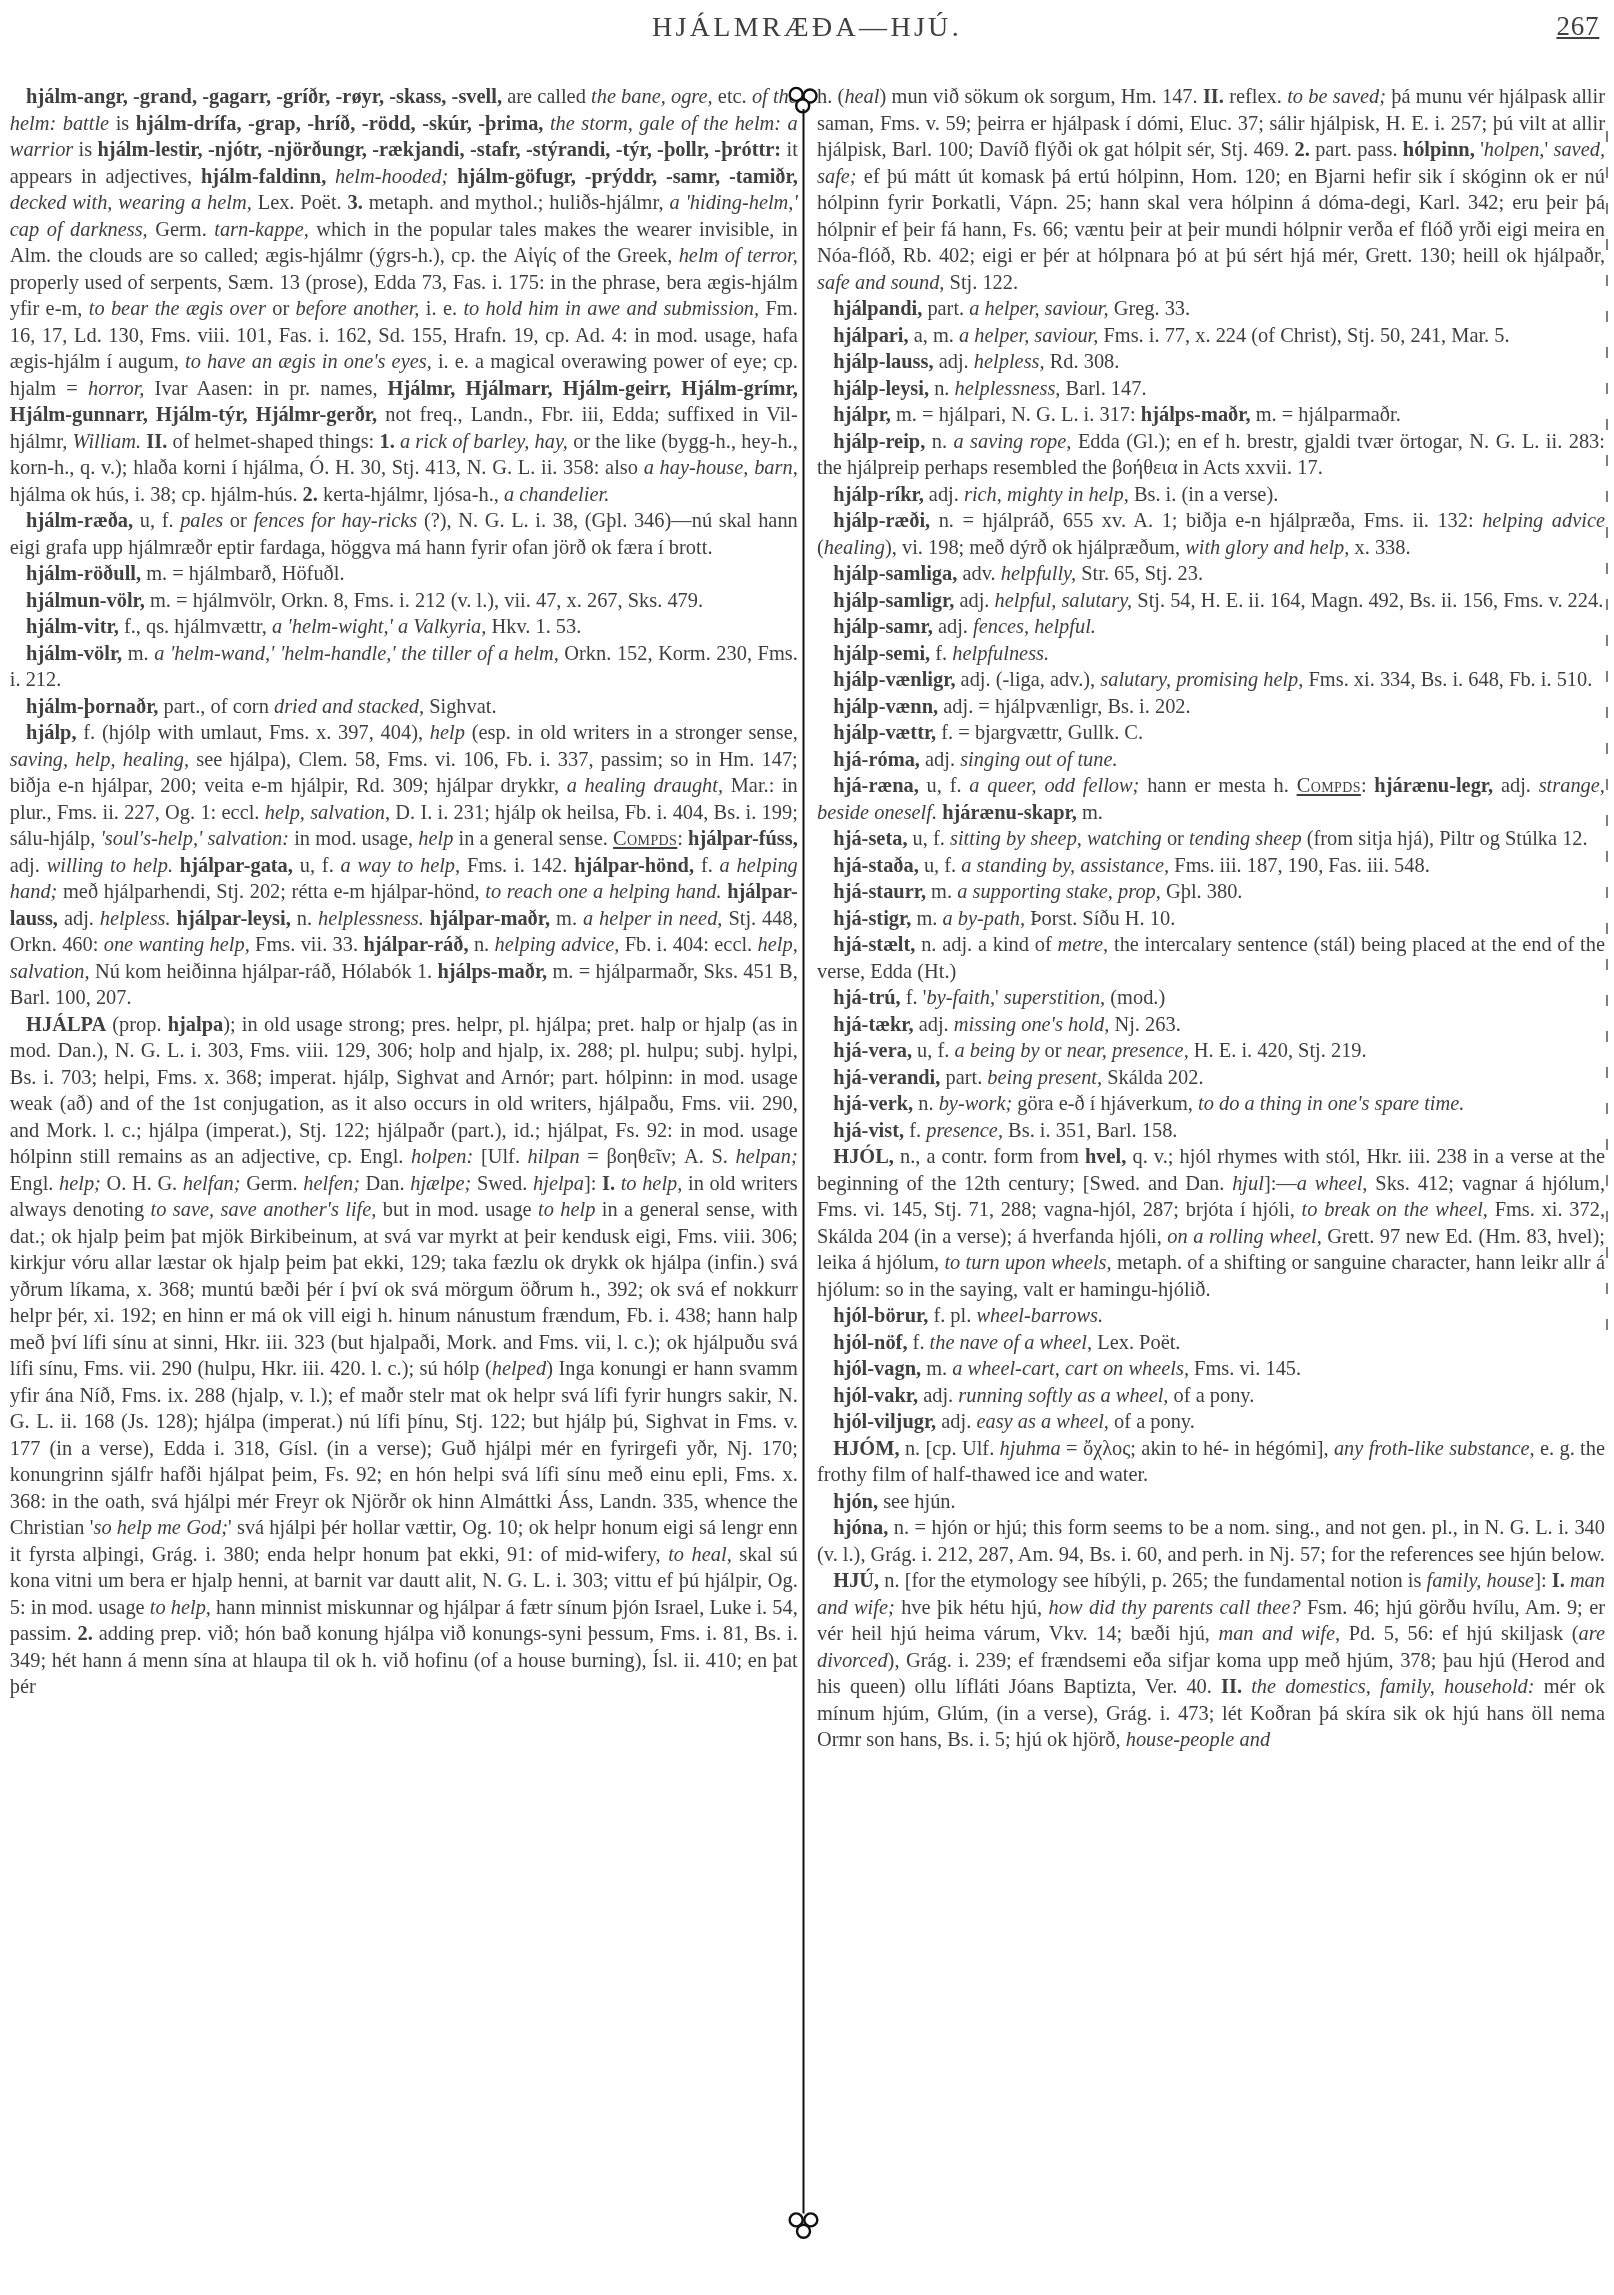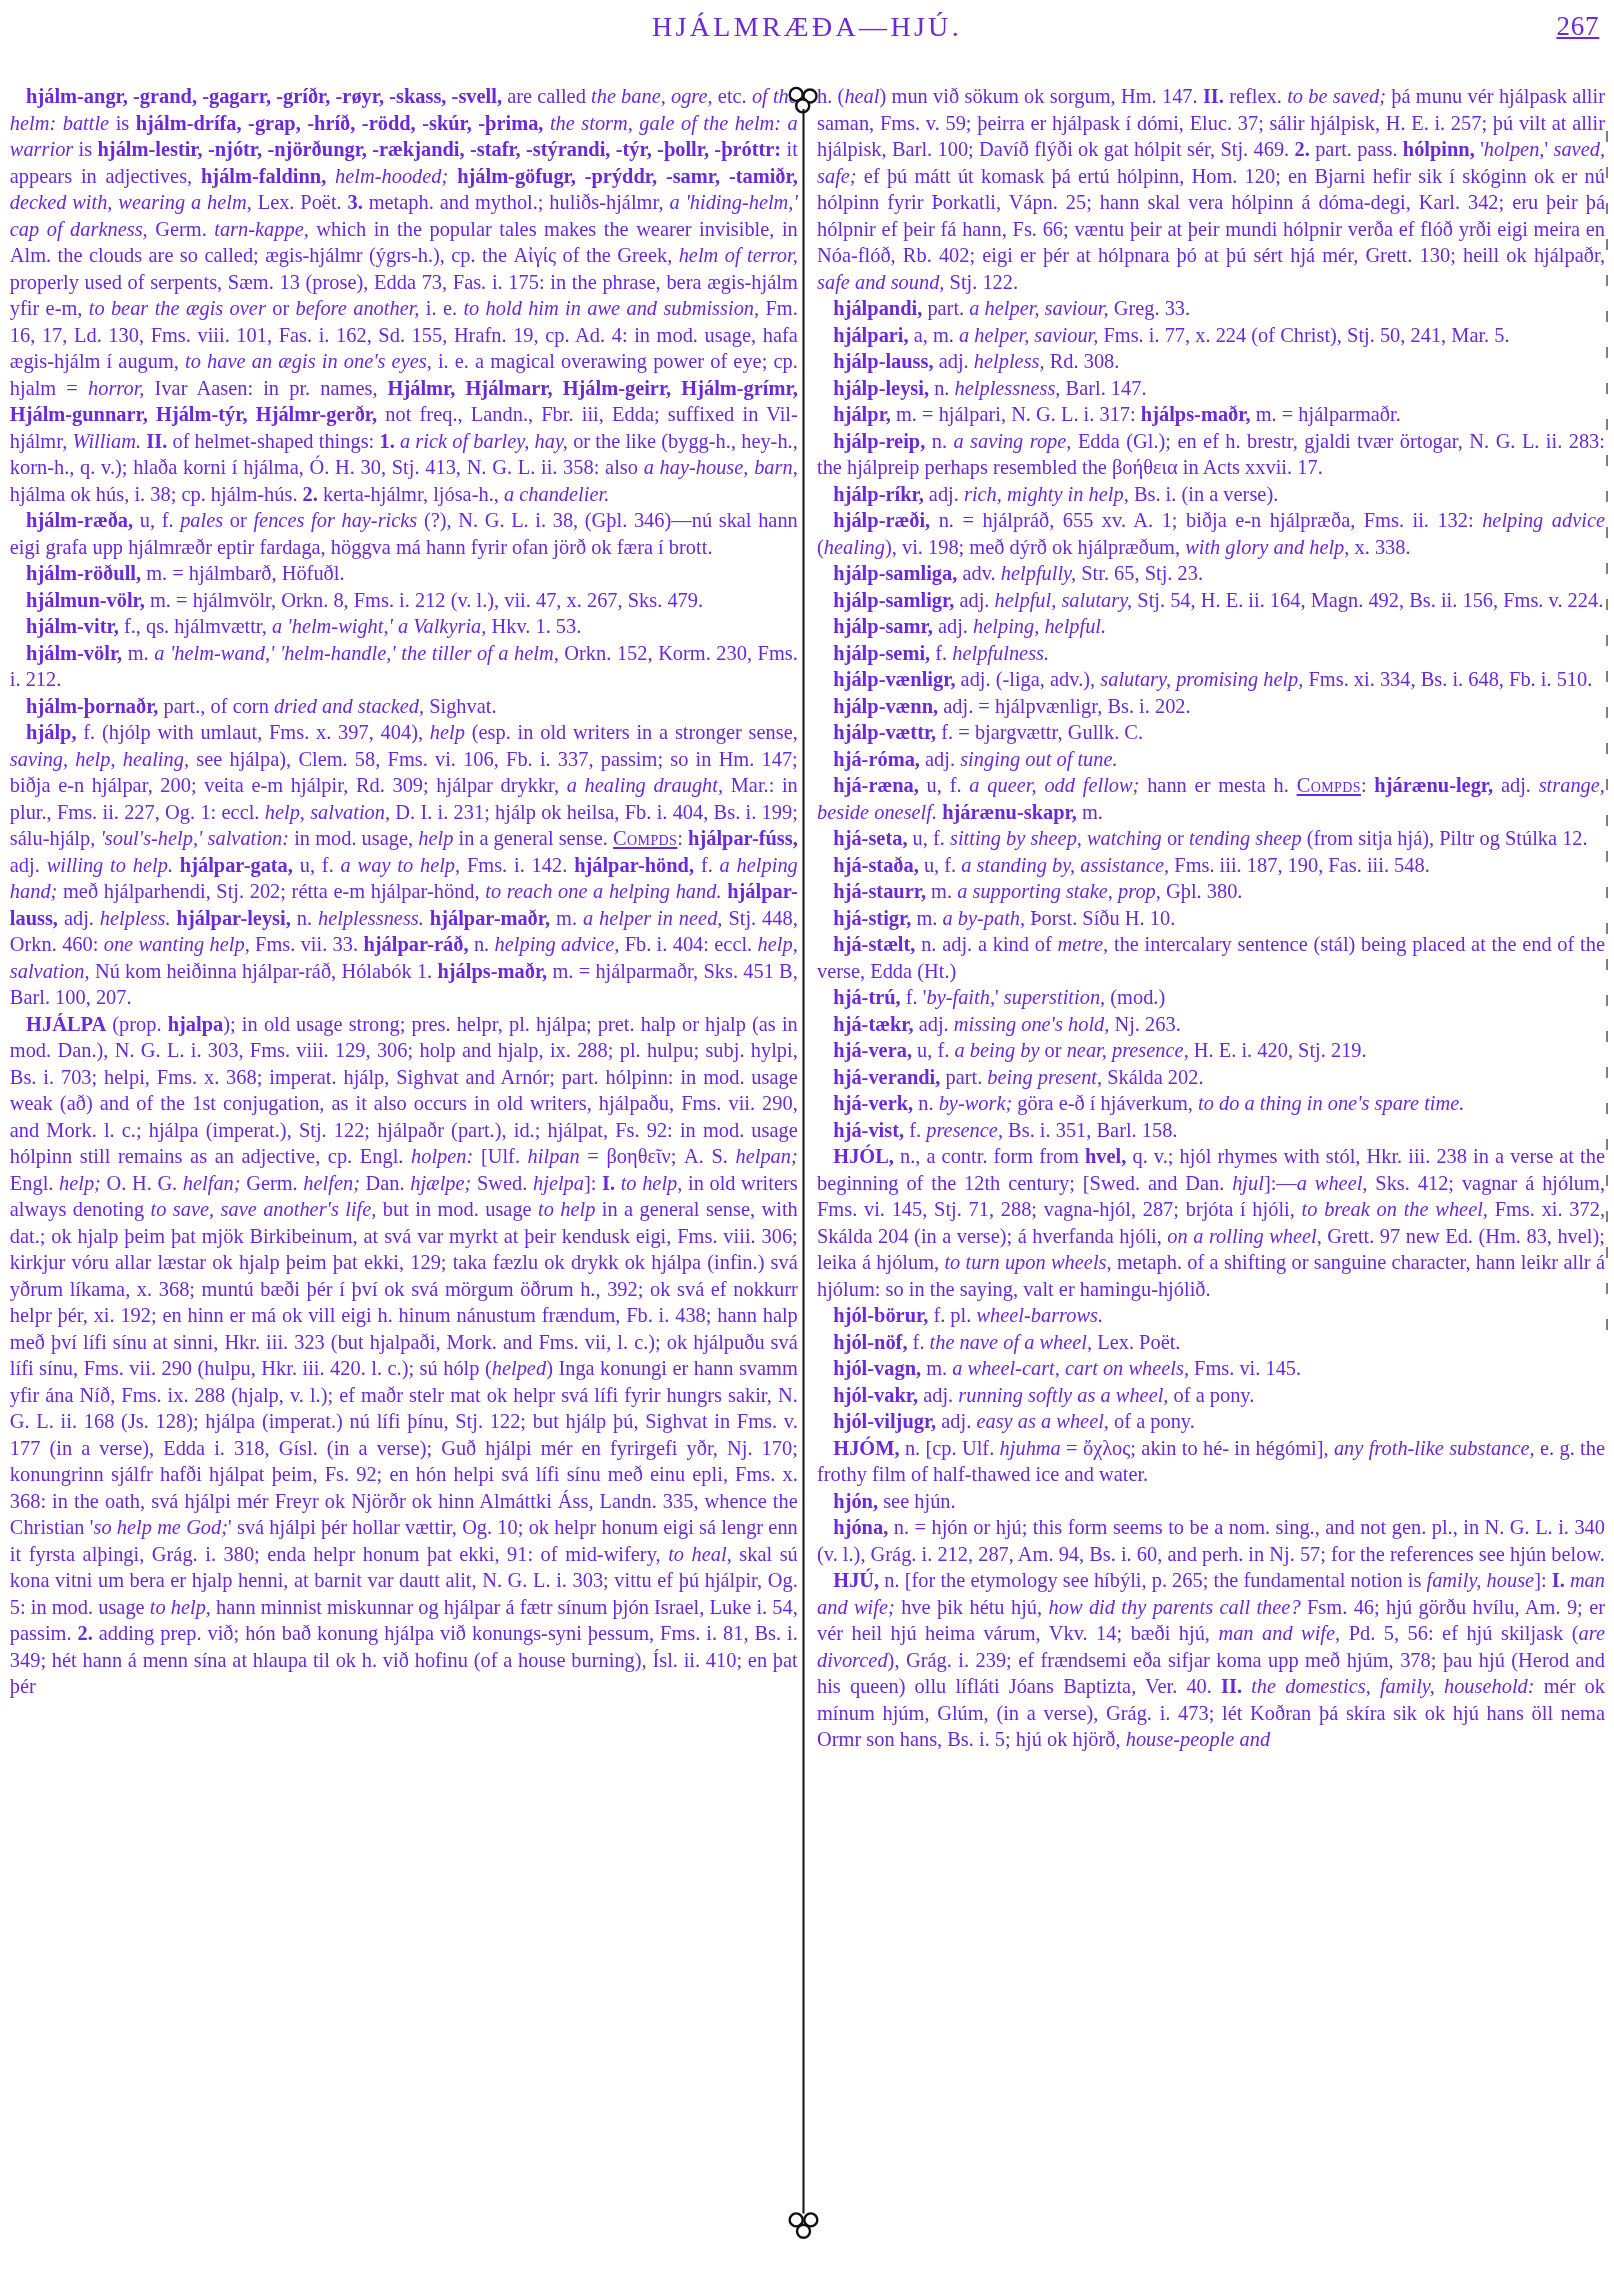--- a/index.html
+++ b/index.html
@@ -1,18 +1,18 @@
 <!DOCTYPE html>
 <html style="font-size:13px"><head>
 <meta charset="utf-8">
 <style>
   html,body { margin:0; padding:0; background:#e8e8e8; }
   #page {
     position:relative; width:1614px; height:2295px; overflow:hidden;
-    background:#ffffff; color:#6d28d9;
+    background:#ffffff; color:#404040;
     font-family:"Liberation Serif","DejaVu Serif",serif;
   }
   #header-title {
     position:absolute; top:11.4px; left:0; width:100%;
     text-align:center; font-size:28px; letter-spacing:3.3px; font-weight:normal;
   }
   #page-number {
     position:absolute; top:11.4px; right:14.7px; font-size:27px; letter-spacing:0.8px;text-decoration:underline;
   }
   .col {
@@ -57,21 +57,21 @@
       <p class="entry"><span class="b">hjálpandi,</span><span> part. </span><span class="i">a helper, saviour,</span><span> Greg. 33.</span></p>
       <p class="entry"><span class="b">hjálpari,</span><span> a, m. </span><span class="i">a helper, saviour,</span><span> Fms. i. 77, x. 224 (of Christ), Stj. 50, 241, Mar. 5.</span></p>
       <p class="entry"><span class="b">hjálp-lauss,</span><span> adj. </span><span class="i">helpless,</span><span> Rd. 308.</span></p>
       <p class="entry"><span class="b">hjálp-leysi,</span><span> n. </span><span class="i">helplessness,</span><span> Barl. 147.</span></p>
       <p class="entry"><span class="b">hjálpr,</span><span> m. = hjálpari, N. G. L. i. 317: </span><span class="b">hjálps-maðr,</span><span> m. = hjálparmaðr.</span></p>
       <p class="entry"><span class="b">hjálp-reip,</span><span> n. </span><span class="i">a saving rope,</span><span> Edda (Gl.); en ef h. brestr, gjaldi tvær örtogar, N. G. L. ii. 283: the hjálpreip perhaps resembled the βοήθεια in Acts xxvii. 17.</span></p>
       <p class="entry"><span class="b">hjálp-ríkr,</span><span> adj. </span><span class="i">rich, mighty in help,</span><span> Bs. i. (in a verse).</span></p>
       <p class="entry"><span class="b">hjálp-ræði,</span><span> n. = hjálpráð, 655 xv. A. 1; biðja e-n hjálpræða, Fms. ii. 132: </span><span class="i">helping advice</span><span> (</span><span class="i">healing</span><span>), vi. 198; með dýrð ok hjálpræðum, </span><span class="i">with glory and help,</span><span> x. 338.</span></p>
       <p class="entry"><span class="b">hjálp-samliga,</span><span> adv. </span><span class="i">helpfully,</span><span> Str. 65, Stj. 23.</span></p>
       <p class="entry"><span class="b">hjálp-samligr,</span><span> adj. </span><span class="i">helpful, salutary,</span><span> Stj. 54, H. E. ii. 164, Magn. 492, Bs. ii. 156, Fms. v. 224.</span></p>
-      <p class="entry"><span class="b">hjálp-samr,</span><span> adj. </span><span class="i">helping, helpful.</span></p>
+      <p class="entry"><span class="b">hjálp-samr,</span><span> adj. </span><span class="i">fences, helpful.</span></p>
       <p class="entry"><span class="b">hjálp-semi,</span><span> f. </span><span class="i">helpfulness.</span></p>
       <p class="entry"><span class="b">hjálp-vænligr,</span><span> adj. (-liga, adv.), </span><span class="i">salutary, promising help,</span><span> Fms. xi. 334, Bs. i. 648, Fb. i. 510.</span></p>
       <p class="entry"><span class="b">hjálp-vænn,</span><span> adj. = hjálpvænligr, Bs. i. 202.</span></p>
       <p class="entry"><span class="b">hjálp-vættr,</span><span> f. = bjargvættr, Gullk. C.</span></p>
       <p class="entry"><span class="b">hjá-róma,</span><span> adj. </span><span class="i">singing out of tune.</span></p>
       <p class="entry"><span class="b">hjá-ræna,</span><span> u, f. </span><span class="i">a queer, odd fellow;</span><span> hann er mesta h. </span><span class="sc">Compds</span><span>: </span><span class="b">hjárænu-legr,</span><span> adj. </span><span class="i">strange, beside oneself.</span><span> </span><span class="b">hjárænu-skapr,</span><span> m.</span></p>
       <p class="entry"><span class="b">hjá-seta,</span><span> u, f. </span><span class="i">sitting by sheep, watching</span><span> or </span><span class="i">tending sheep</span><span> (from sitja hjá), Piltr og Stúlka 12.</span></p>
       <p class="entry"><span class="b">hjá-staða,</span><span> u, f. </span><span class="i">a standing by, assistance,</span><span> Fms. iii. 187, 190, Fas. iii. 548.</span></p>
       <p class="entry"><span class="b">hjá-staurr,</span><span> m. </span><span class="i">a supporting stake, prop,</span><span> Gþl. 380.</span></p>
       <p class="entry"><span class="b">hjá-stigr,</span><span> m. </span><span class="i">a by-path,</span><span> Þorst. Síðu H. 10.</span></p>

